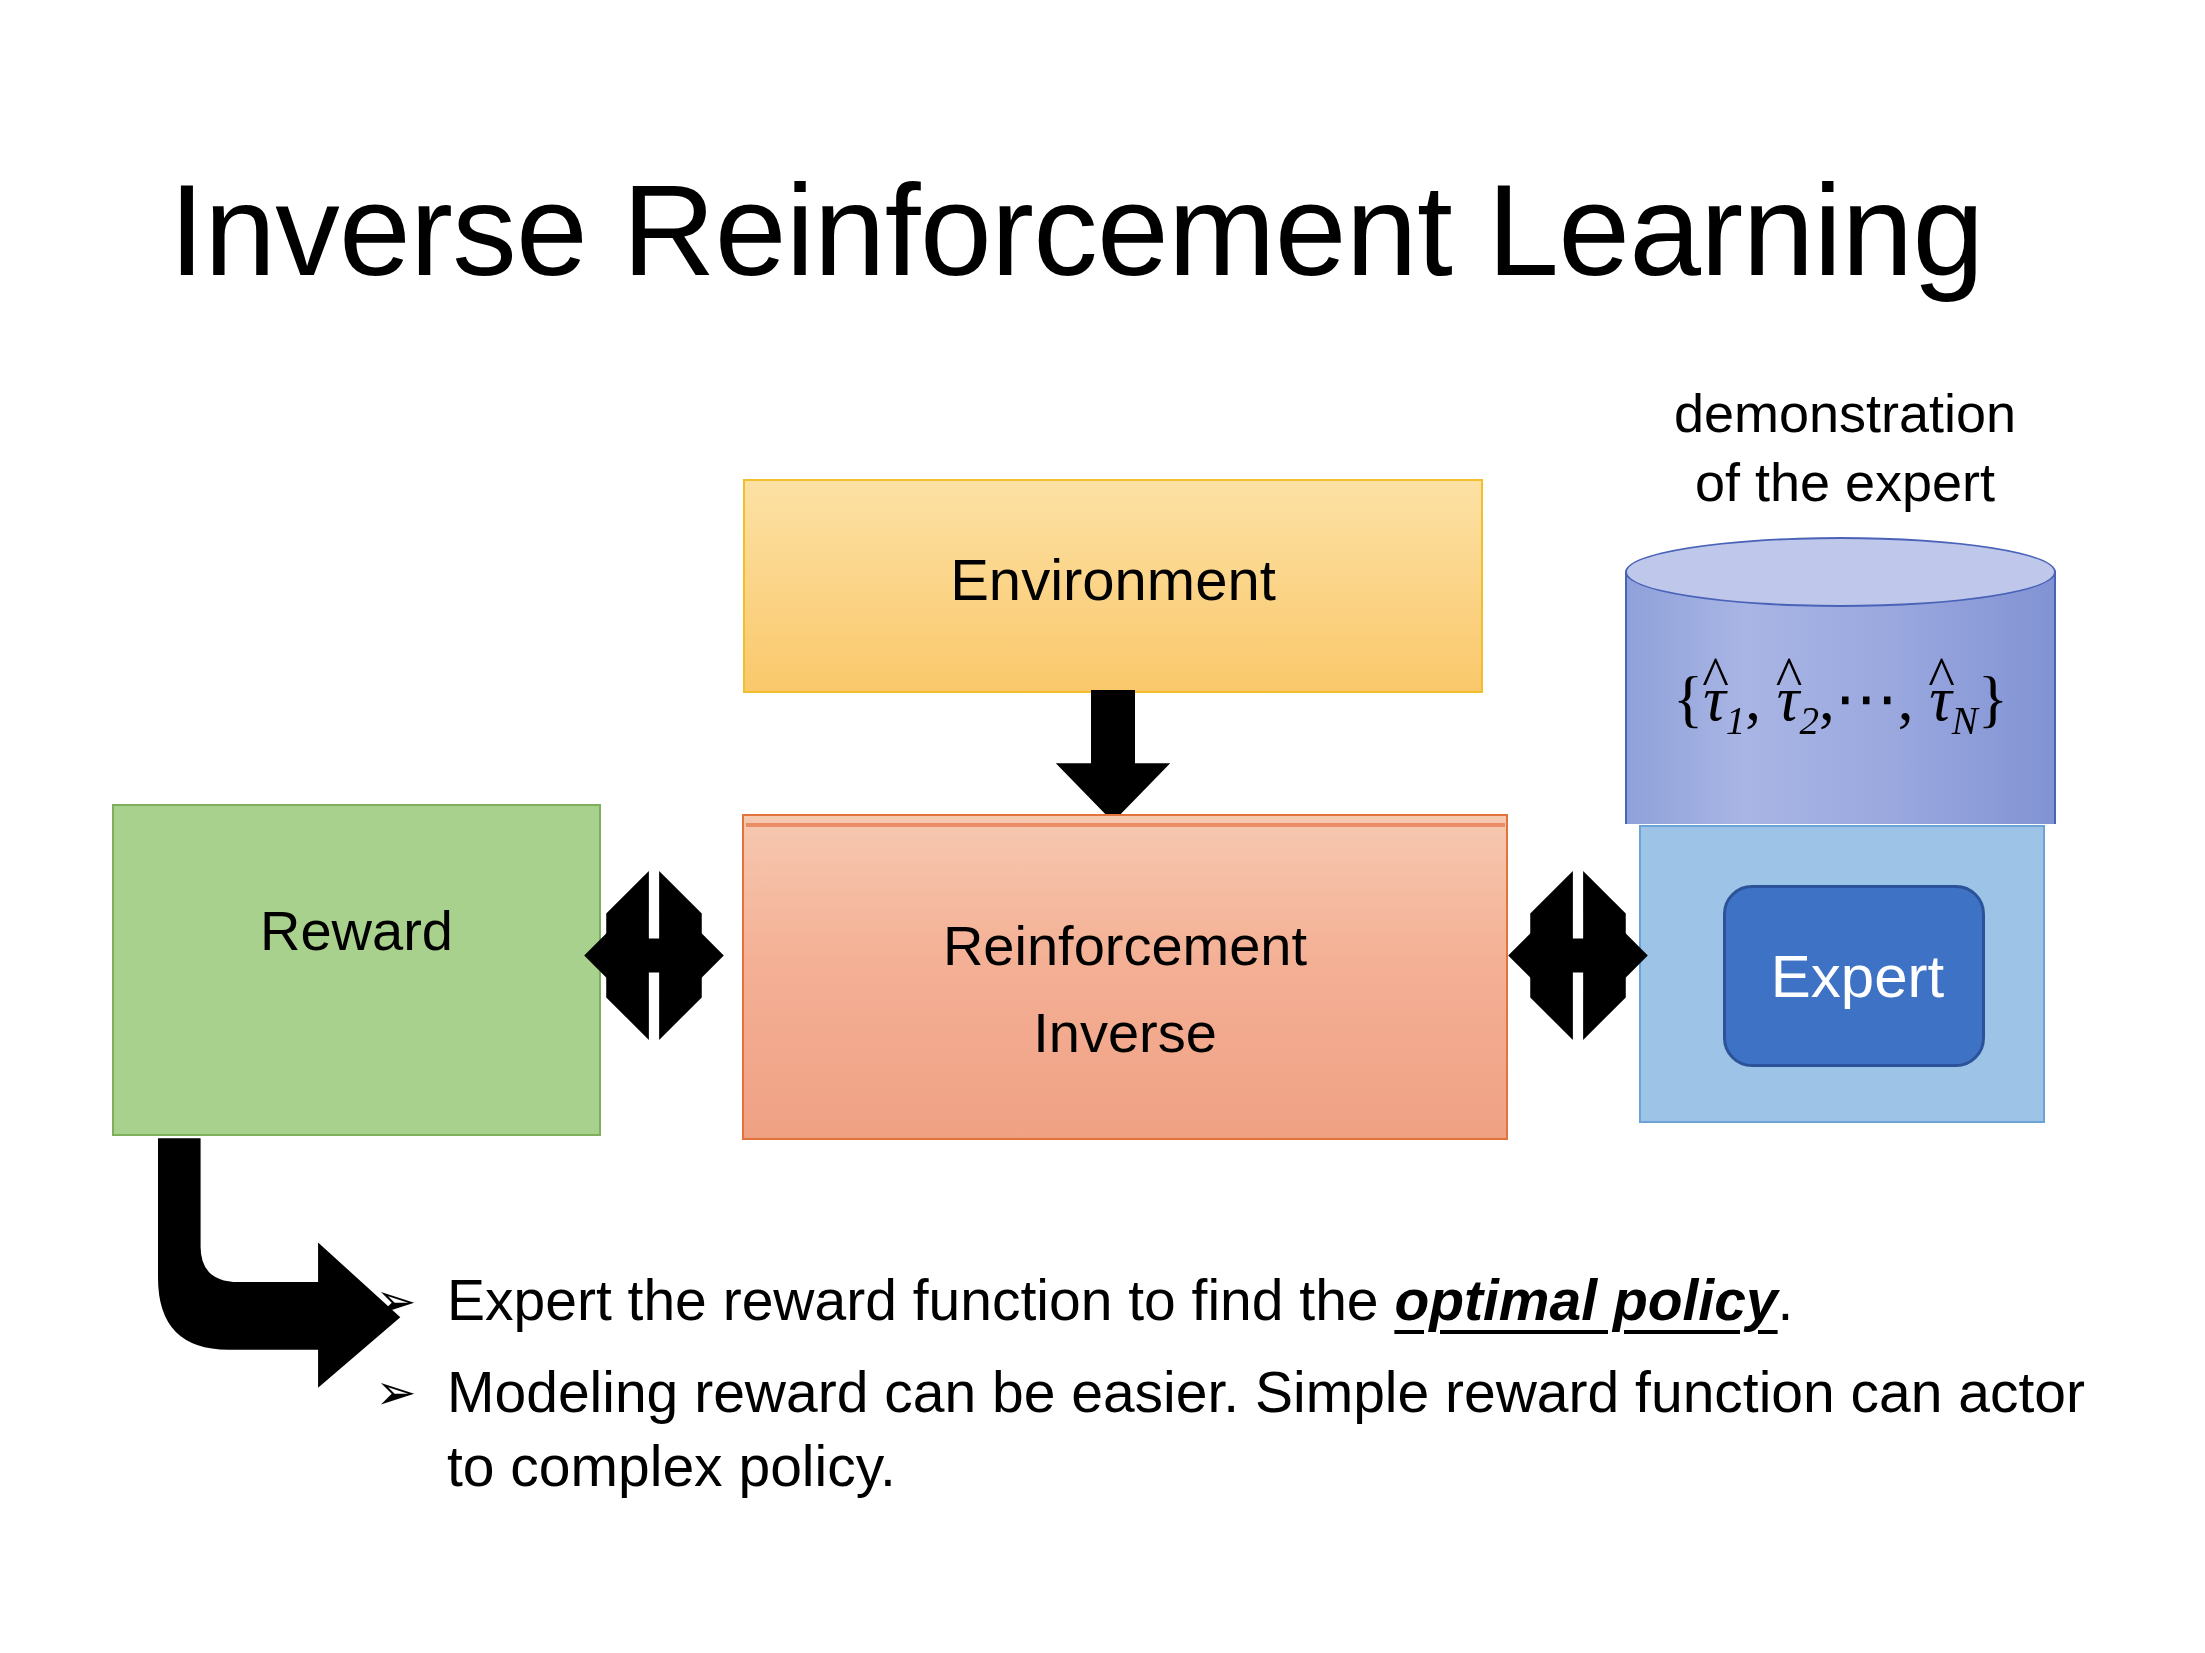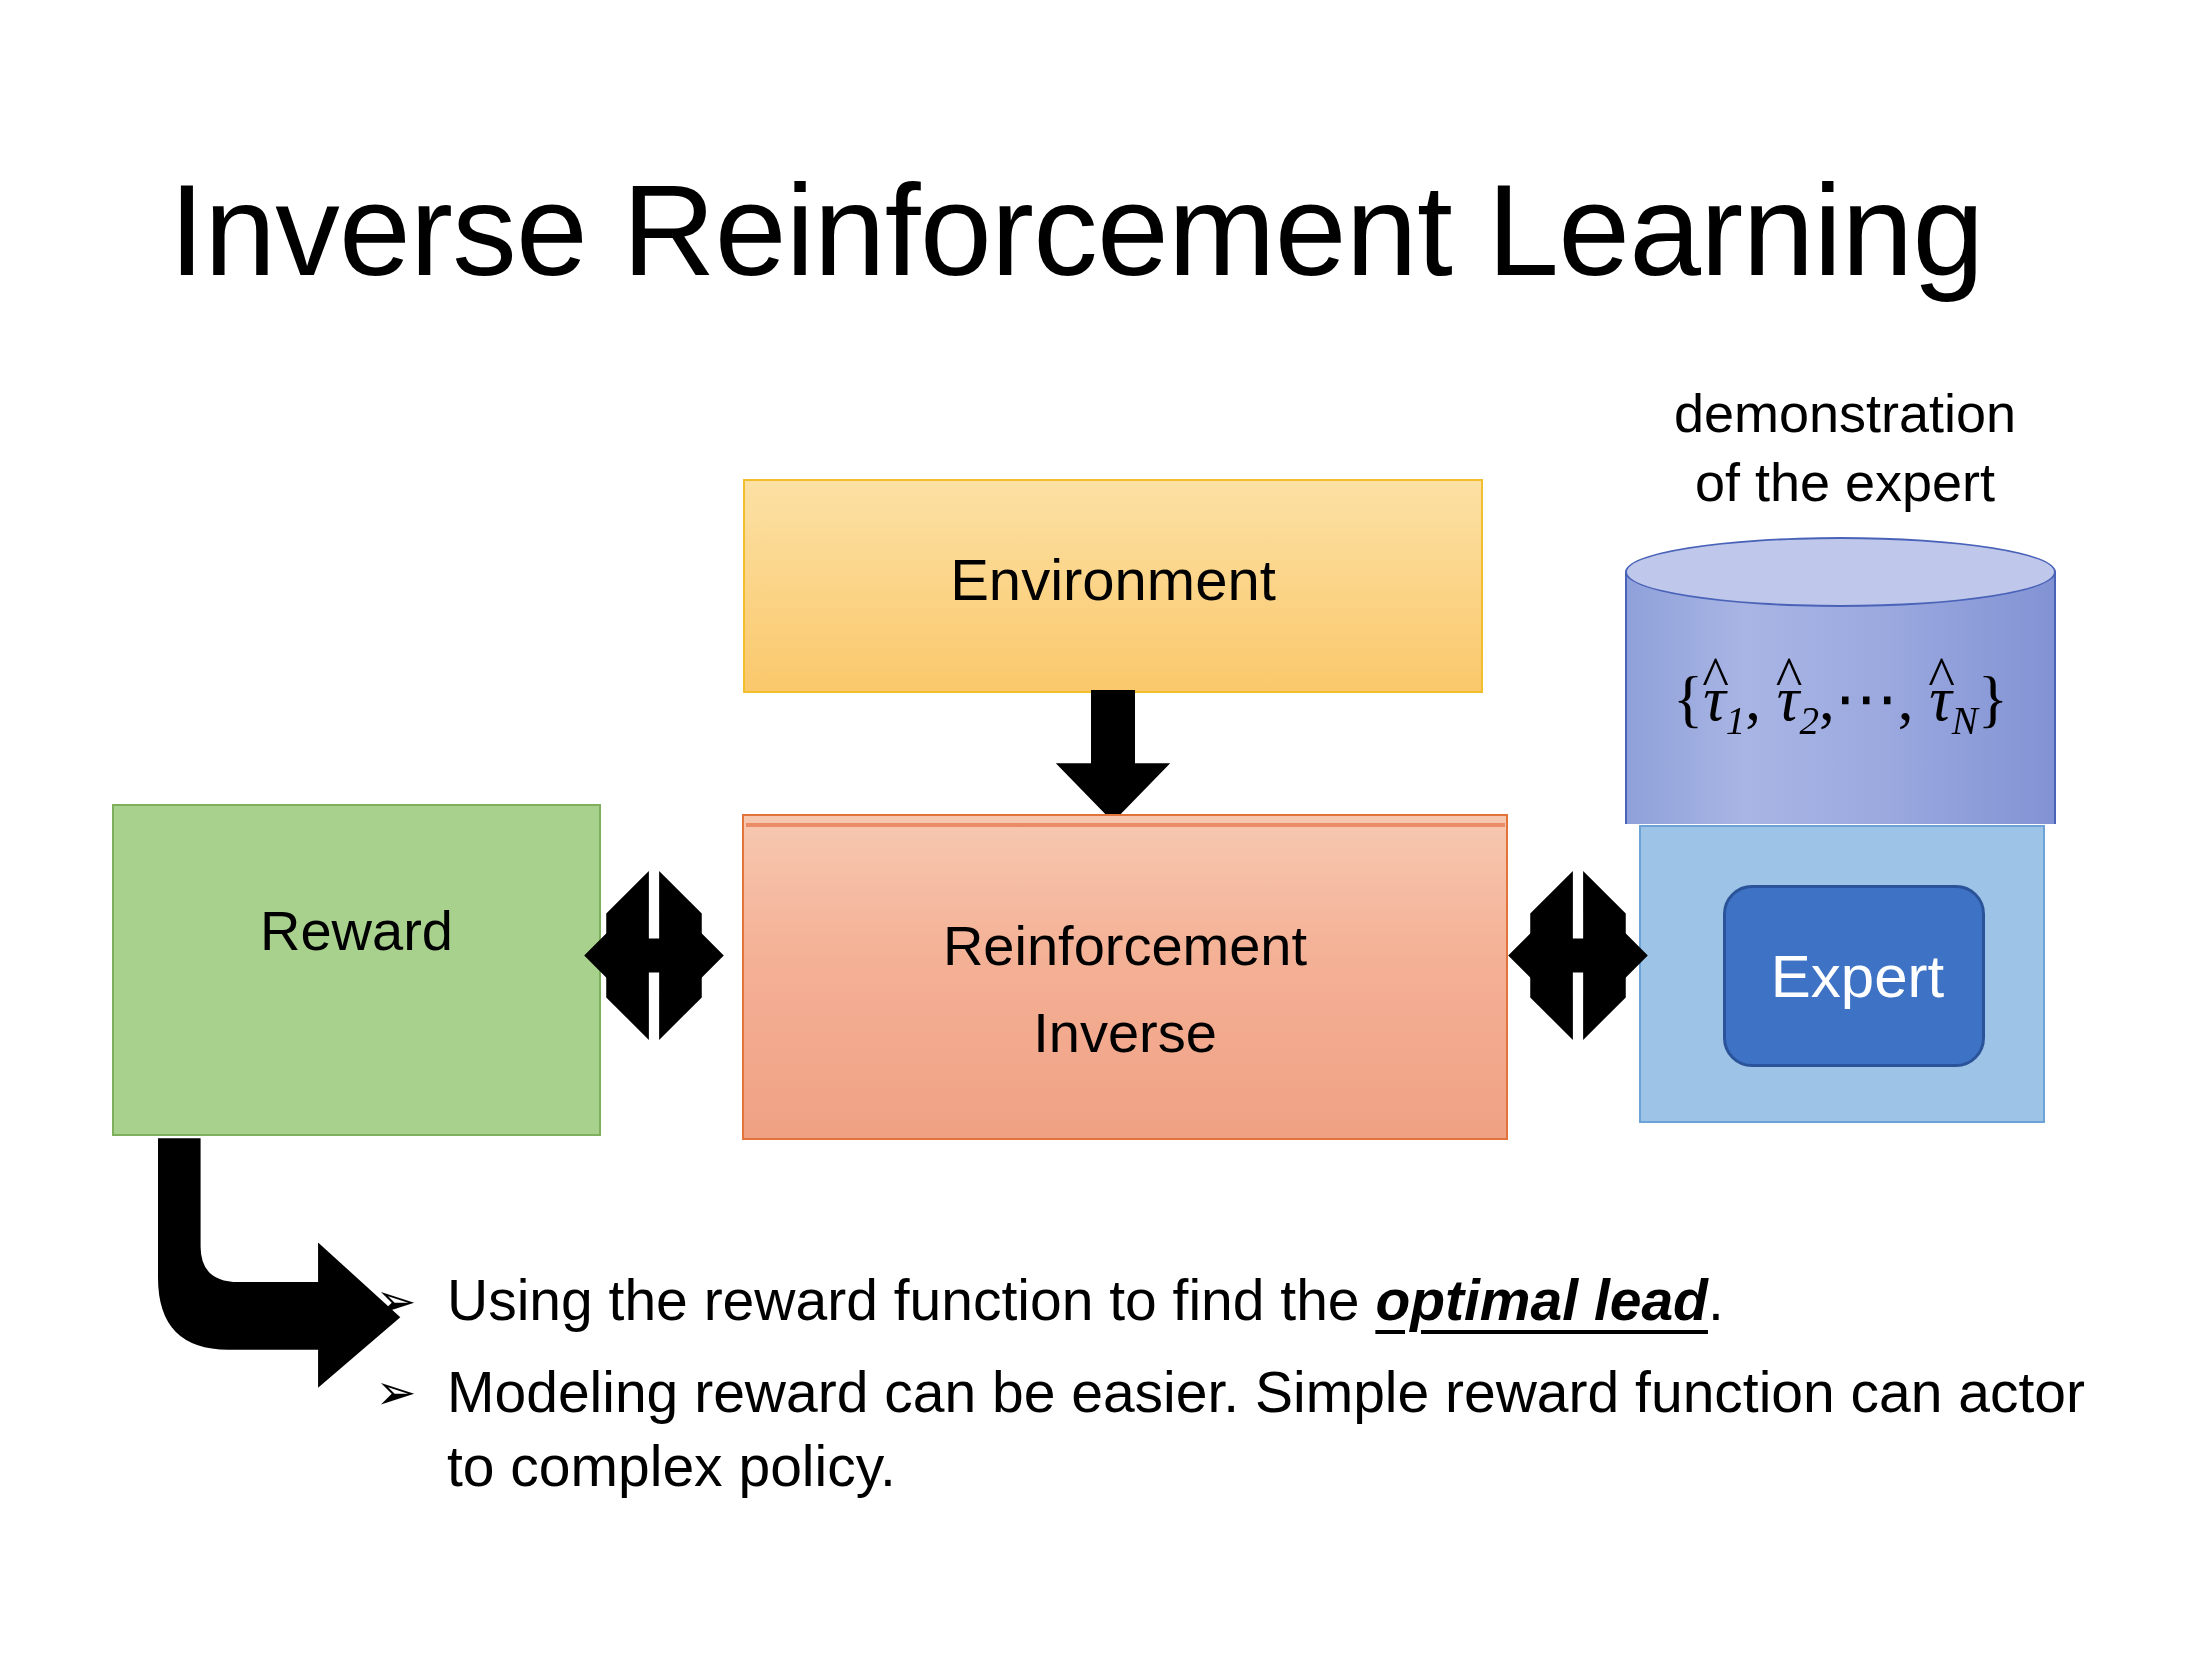--- a/index.html
+++ b/index.html
@@ -363,21 +363,21 @@
                L 218,288
                L 96,288
                Q 0,288 0,190
                Z" fill="#000000"></path>
     </svg>
   </div>
 
   <div id="bullets">
 
     <div class="bullet-row">
-      <span class="bullet-marker">➢</span><span>Using the reward function to find the </span><span class="emph">optimal lead</span><span>.</span>
+      <span class="bullet-marker">➢</span><span>Expert the reward function to find the </span><span class="emph">optimal policy</span><span>.</span>
     </div>
 
     <div class="bullet-row">
       <span class="bullet-marker">➢</span><span>Modeling reward can be easier. Simple reward function can actor to complex policy.</span>
     </div>
 
   </div>
 
 </div>
 

